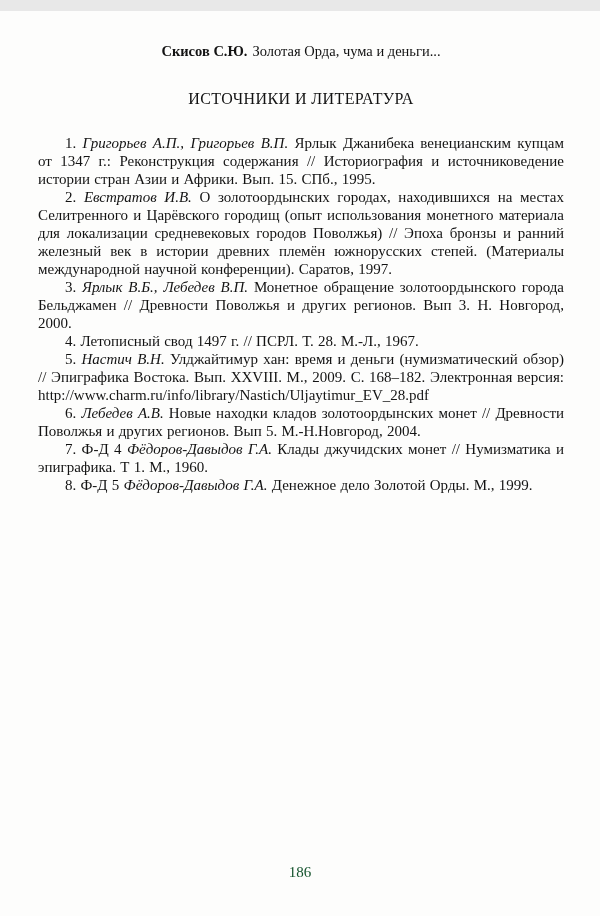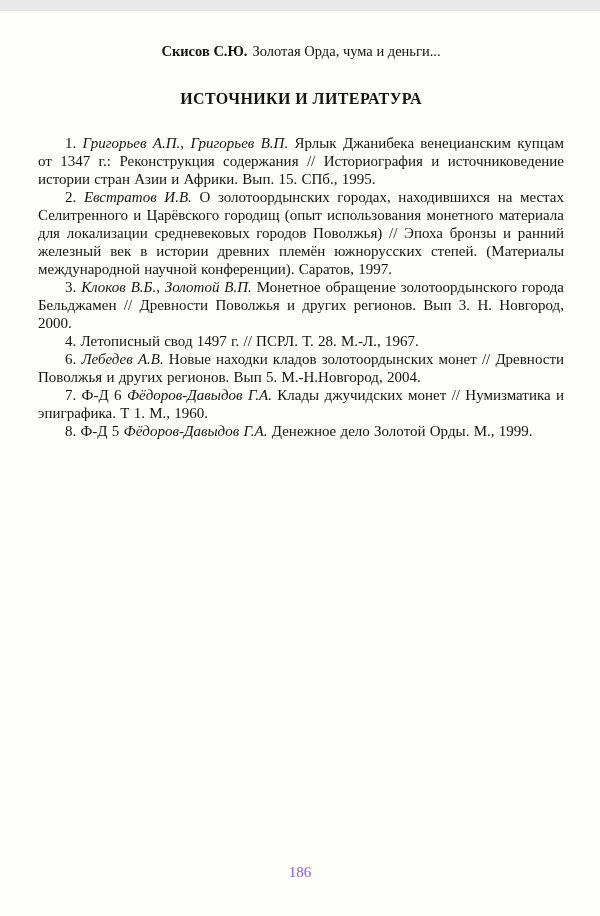--- a/index.html
+++ b/index.html
@@ -25,21 +25,21 @@
     margin-bottom: 30px;
     white-space: nowrap;
   }
   .rh-author {
     font-weight: bold;
   }
   .rh-sep { display: inline-block; width: 5px; }
   .section-title {
     text-align: center;
     font-size: 16px;
-    font-weight: bold;
+    font-weight: normal;
     letter-spacing: 0.4px;
     margin: 0 0 26px 0;
   }
   .entries {
     font-size: 15px;
     line-height: 18px;
     text-align: justify;
     word-spacing: 0.5px;
   }
   .entry {
@@ -50,21 +50,21 @@
   .entry .author {
     font-style: italic;
   }
   .page-number {
     position: absolute;
     left: 0;
     right: 0;
     bottom: 46px;
     text-align: center;
     font-size: 15px;
-    color: #8b5cf6;
+    color: #14532d;
   }
 </style>
 </head>
 <body>
 
 <div class="page">
 
   <div class="running-header"><span class="rh-author">Скисов С.Ю.</span><span class="rh-sep"></span><span class="rh-title">Золотая Орда, чума и деньги...</span></div>
 
   <h1 class="section-title">ИСТОЧНИКИ И ЛИТЕРАТУРА</h1>
@@ -81,42 +81,48 @@
     <p class="entry">
       <span class="num">2.</span>
       
       <span class="author">Евстратов И.В.</span>
       <span class="text">О золотоордынских городах, находившихся на местах Селитренного и Царёвского городищ (опыт использования монетного материала для локализации средневековых городов Поволжья) // Эпоха бронзы и ранний железный век в истории древних племён южнорусских степей. (Материалы международной научной конференции). Саратов, 1997.</span>
     </p>
 
     <p class="entry">
       <span class="num">3.</span>
       
-      <span class="author">Клоков В.Б., Золотой В.П.</span>
+      <span class="author">Ярлык В.Б., Лебедев В.П.</span>
       <span class="text">Монетное обращение золотоордынского города Бельджамен // Древности Поволжья и других регионов. Вып 3. Н. Новгород, 2000.</span>
     </p>
 
     <p class="entry">
       <span class="num">4.</span>
       
       
       <span class="text">Летописный свод 1497 г. // ПСРЛ. Т. 28. М.-Л., 1967.</span>
     </p>
 
+    <p class="entry">
+      <span class="num">5.</span>
+      
+      <span class="author">Настич В.Н.</span>
+      <span class="text">Улджайтимур хан: время и деньги (нумизматический обзор) // Эпиграфика Востока. Вып. XXVIII. М., 2009. С. 168–182. Электронная версия: http://www.charm.ru/info/library/Nastich/Uljaytimur_EV_28.pdf</span>
+    </p>
 
     <p class="entry">
       <span class="num">6.</span>
       
       <span class="author">Лебедев А.В.</span>
       <span class="text">Новые находки кладов золотоордынских монет // Древности Поволжья и других регионов. Вып 5. М.-Н.Новгород, 2004.</span>
     </p>
 
     <p class="entry">
       <span class="num">7.</span>
-      <span class="prefix">Ф-Д 6</span>
+      <span class="prefix">Ф-Д 4</span>
       <span class="author">Фёдоров-Давыдов Г.А.</span>
       <span class="text">Клады джучидских монет // Нумизматика и эпиграфика. Т 1. М., 1960.</span>
     </p>
 
     <p class="entry">
       <span class="num">8.</span>
       <span class="prefix">Ф-Д 5</span>
       <span class="author">Фёдоров-Давыдов Г.А.</span>
       <span class="text">Денежное дело Золотой Орды. М., 1999.</span>
     </p>

